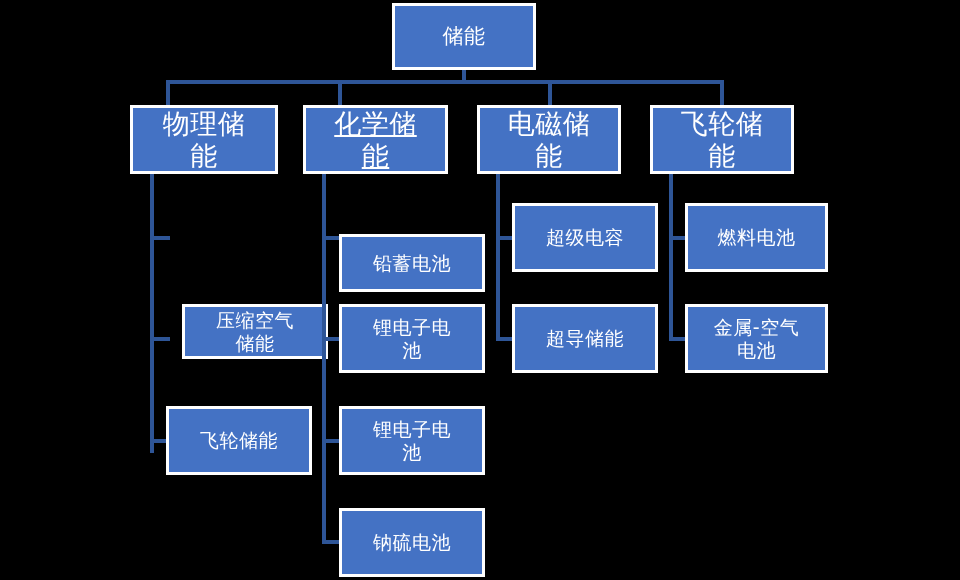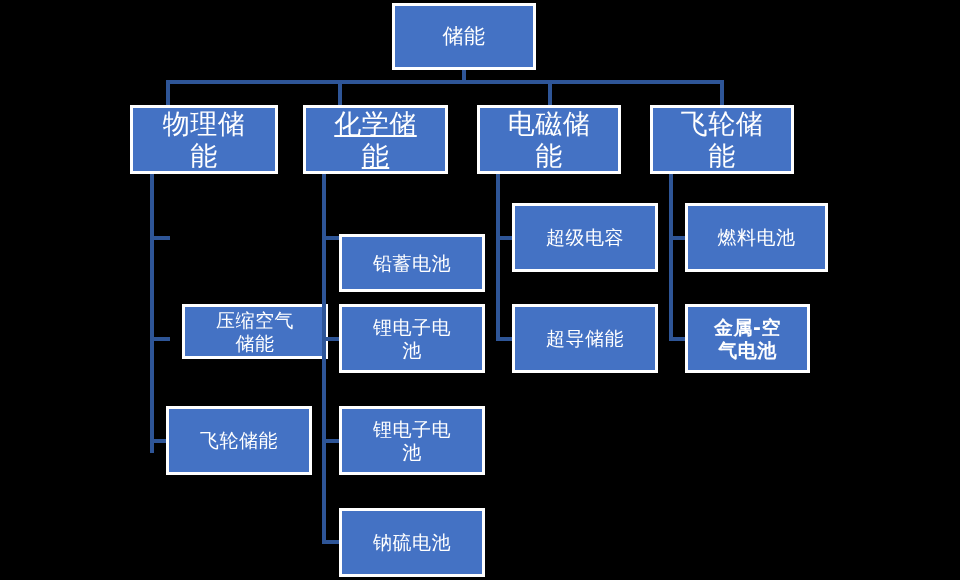--- a/index.html
+++ b/index.html
@@ -114,17 +114,17 @@
     <span>超导储能</span>
   </div>
 
   <div class="conn v" style="left:669px; top:174px; height:164px;"></div>
   <div class="conn h" style="left:669px; top:236px; width:20px;"></div>
   <div class="conn h" style="left:669px; top:337px; width:20px;"></div>
 
   <div class="node lvl3" style="left:685px; top:203px; width:143px; height:69px;">
     <span>燃料电池</span>
   </div>
-  <div class="node lvl3" style="left:685px; top:304px; width:125px; height:69px;font-weight:bold;">
+  <div class="node lvl3" style="left:685px; top:304px; width:143px; height:69px;">
     <span>金属-空气电池</span>
   </div>
 
 </div>
 
 </body></html>

